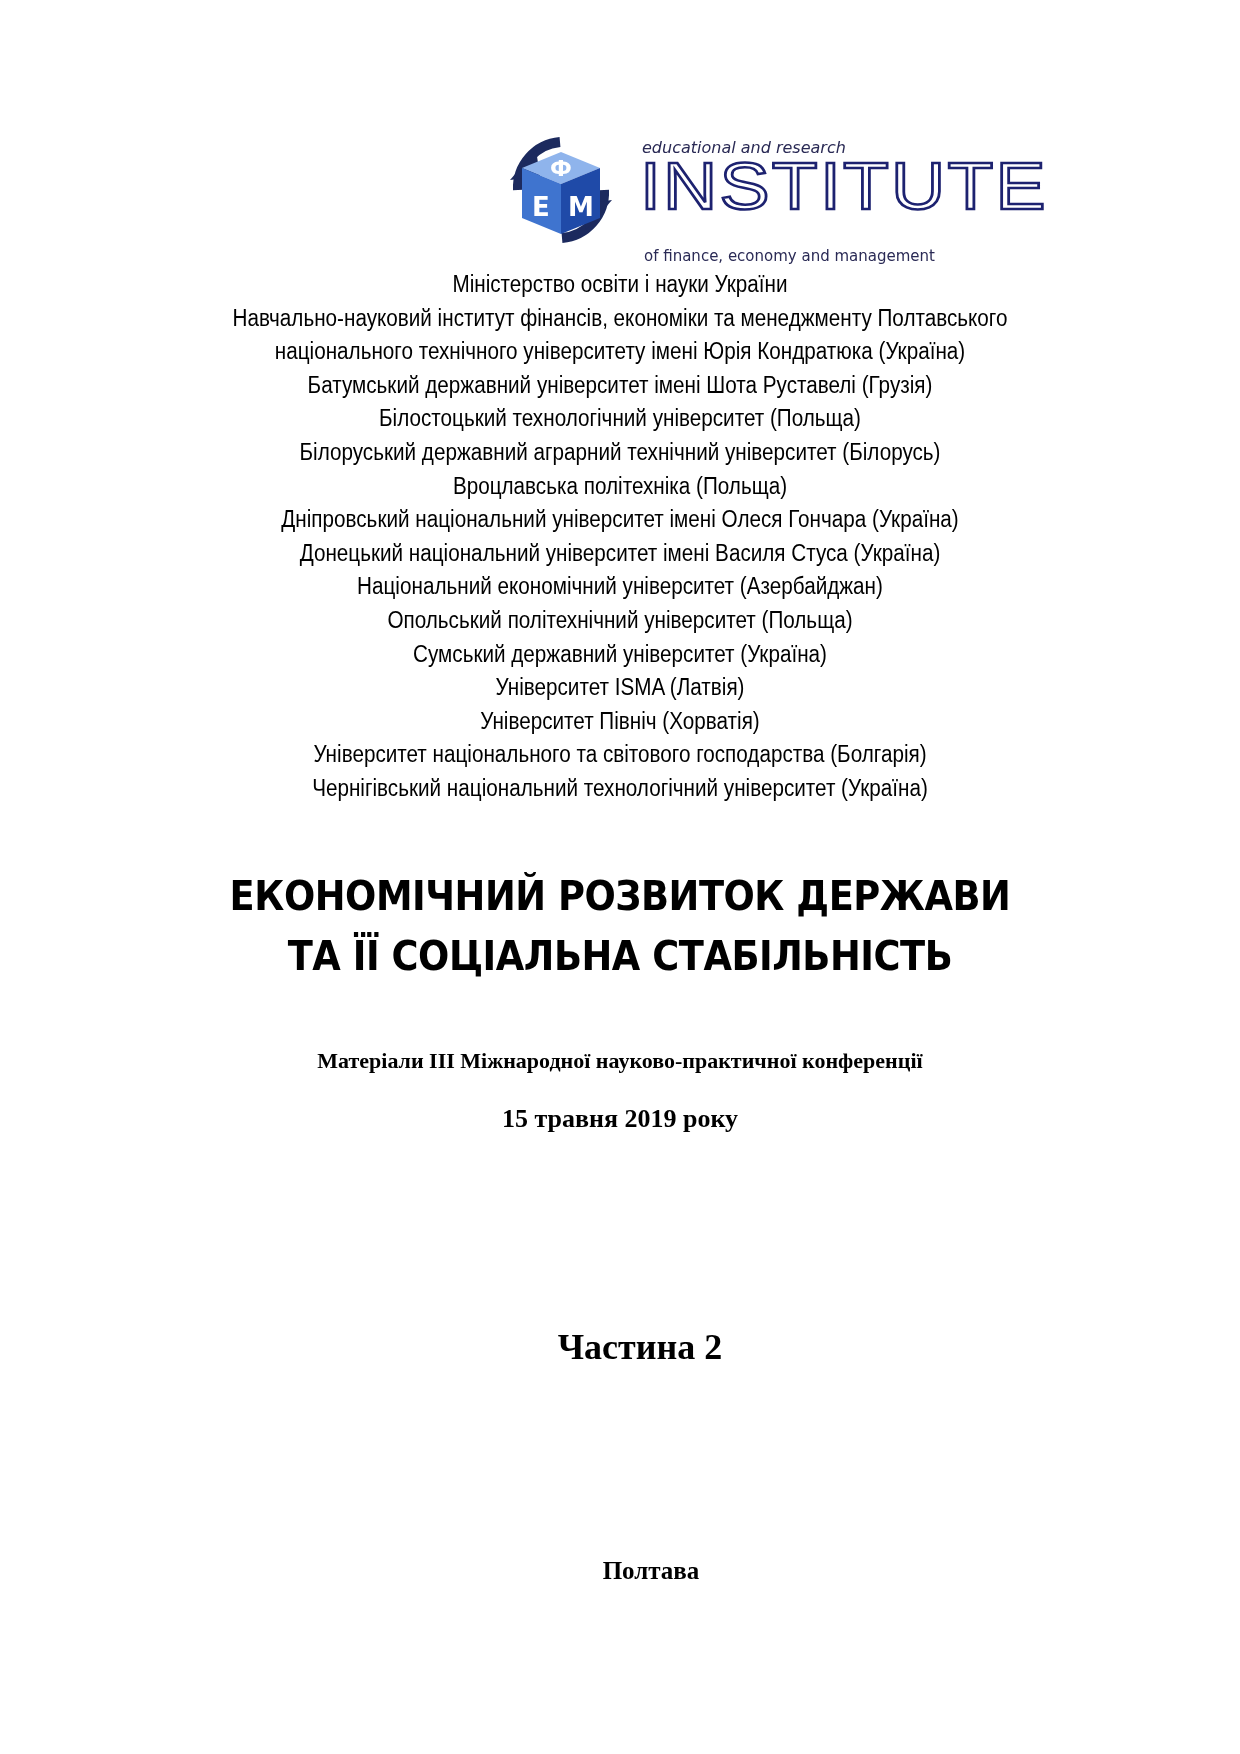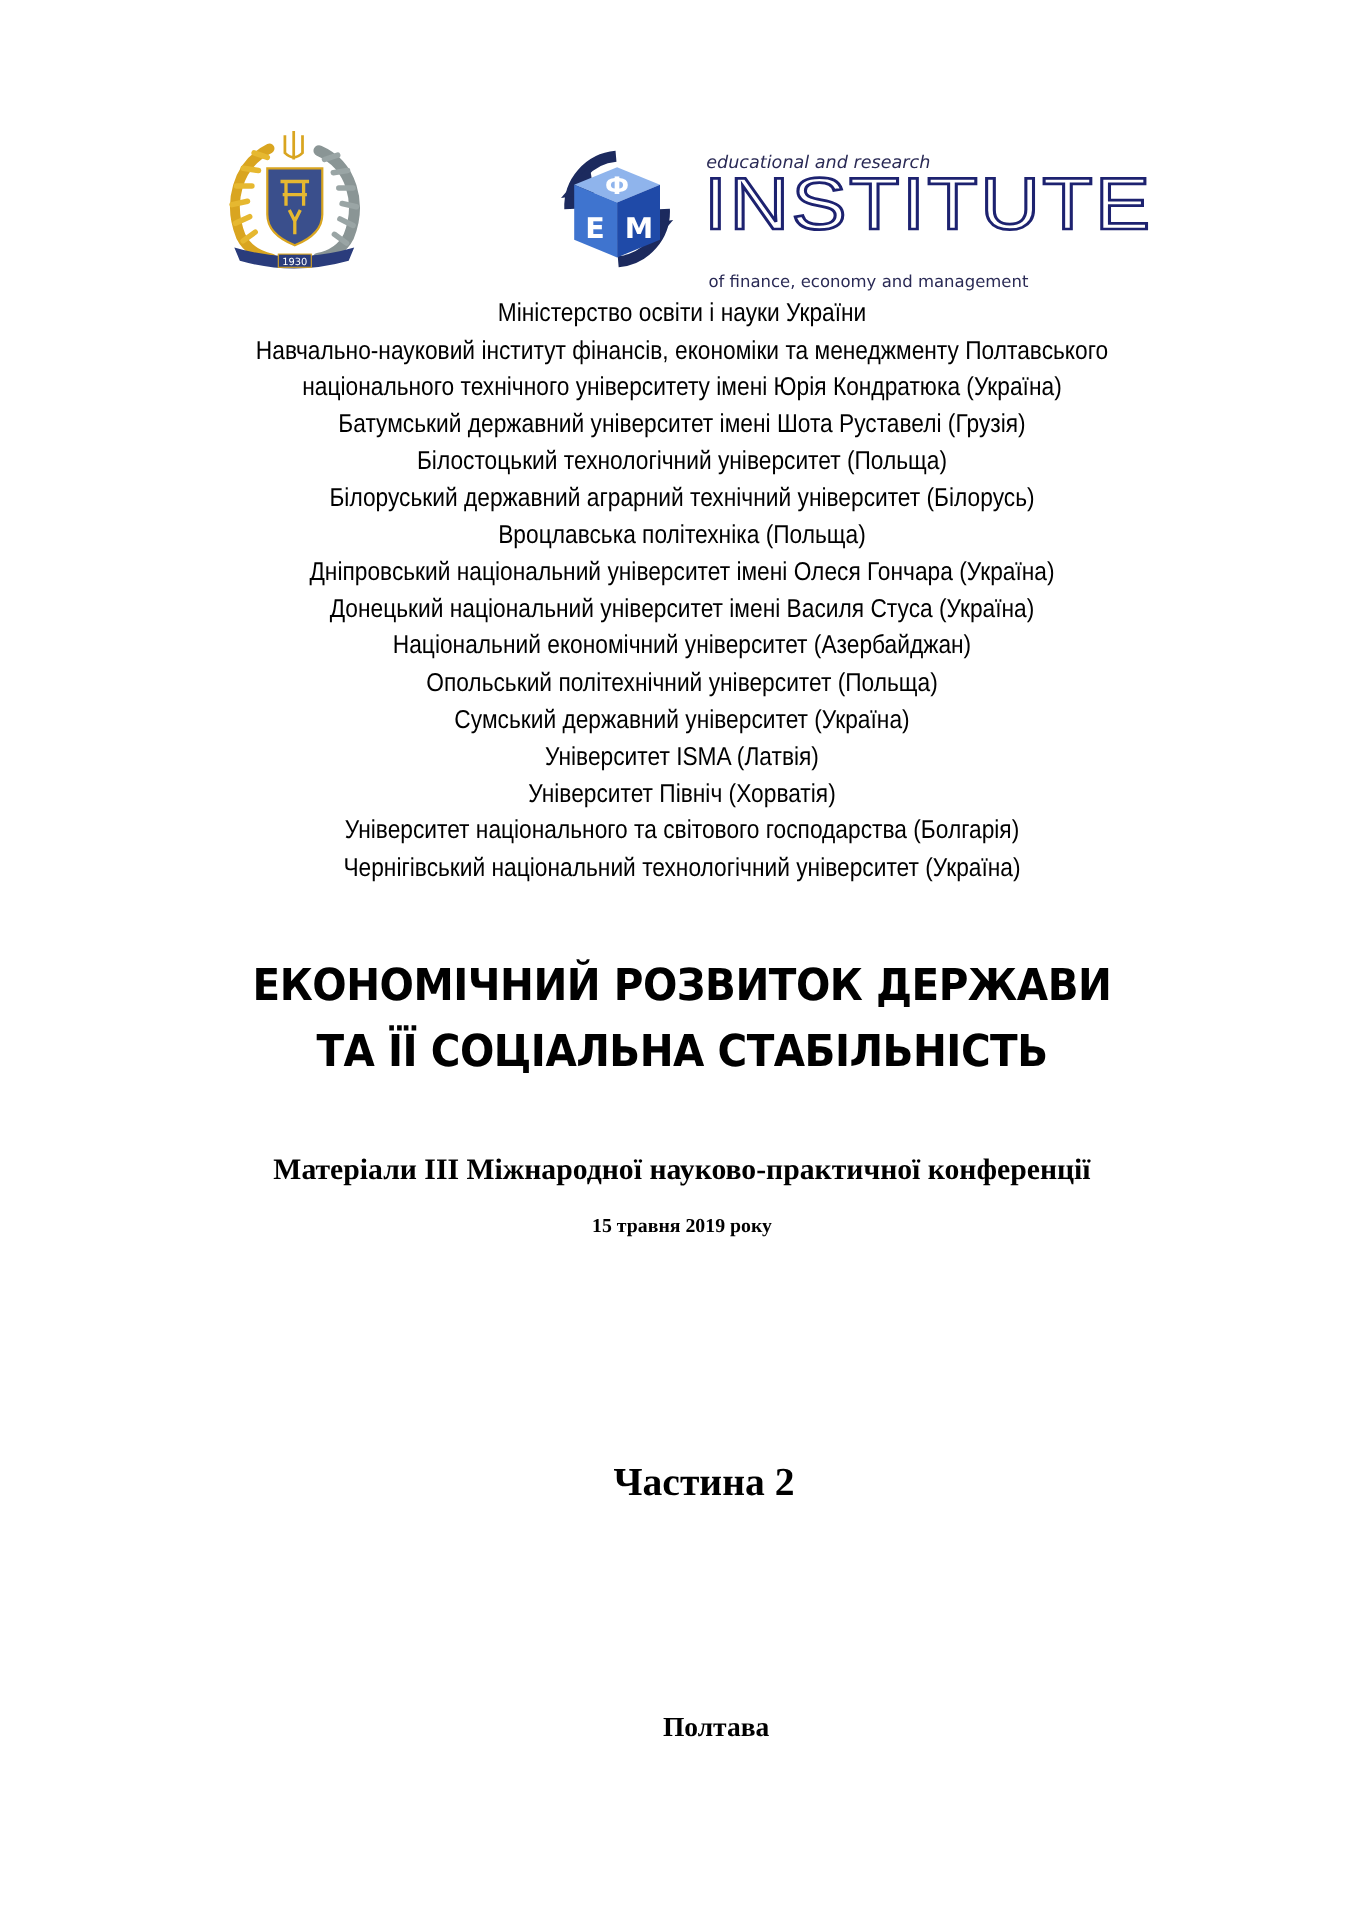--- a/index.html
+++ b/index.html
@@ -8,49 +8,29 @@
   .crest { position: absolute; left: 205px; top: 115px; width: 125px; height: 132px; }
   .inst-logo { position: absolute; left: 500px; top: 130px; width: 550px; height: 120px; }
   .inst-cube { position: absolute; left: 0; top: 0; width: 122px; height: 120px; }
   .inst-top { position: absolute; left: 142px; top: 8px; font-family: "DejaVu Sans", sans-serif; font-size: 16px; color: #2a2a55; font-style: italic; }
   .inst-main { position: absolute; left: 140px; top: 22px; font-family: "Liberation Sans", sans-serif; font-size: 67px; font-weight: 400; letter-spacing: 2px; color: #ffffff; -webkit-text-stroke: 2.5px #1d2270; line-height: 1; transform: scaleX(1.12); transform-origin: left top; }
   .inst-bottom { position: absolute; left: 144px; top: 90px; font-family: "DejaVu Sans", sans-serif; font-size: 15px; color: #2a2a55; margin-top: 27px; }
   .orgs { position: absolute; top: 268px; left: 0; width: 1240px; text-align: center; font-family: "Liberation Sans", sans-serif; font-size: 23.5px; line-height: 33.6px; transform: scaleX(0.88); transform-origin: center top; }
   .org-line { display: block; white-space: nowrap; }
   .title { position: absolute; top: 866px; left: 0; width: 1240px; text-align: center; font-family: "DejaVu Sans", sans-serif; font-weight: bold; font-size: 40px; line-height: 60px; letter-spacing: -0.5px; transform: scaleX(0.92); transform-origin: center top; }
   .title-line { display: block; white-space: nowrap; }
-  .subtitle { position: absolute; top: 1048px; left: 0; width: 1240px; text-align: center; font-family: "Liberation Serif", serif; font-weight: bold; font-size: 27px; }
-  .date { position: absolute; top: 1104px; left: 0; width: 1240px; text-align: center; font-family: "Liberation Serif", serif; font-weight: bold; font-size: 18px; }
+  .subtitle { position: absolute; top: 1048px; left: 0; width: 1240px; text-align: center; font-family: "Liberation Serif", serif; font-weight: bold; font-size: 22px; }
+  .date { position: absolute; top: 1104px; left: 0; width: 1240px; text-align: center; font-family: "Liberation Serif", serif; font-weight: bold; font-size: 26px; }
   .part { position: absolute; top: 1326px; left: 0; width: 1240px; text-align: center; font-family: "Liberation Serif", serif; font-weight: bold; font-size: 36px; padding-left: 20px; }
   .city { position: absolute; top: 1556px; left: 0; width: 1240px; text-align: center; font-family: "Liberation Serif", serif; font-weight: bold; font-size: 25px; line-height: 30px; margin-left: 31px; }
 </style>
 </head>
 <body>
 
 <div class="logos">
-  <div class="crest">
-    <svg width="125" height="132" viewBox="0 0 125 132">
-
-      <path d="M40 20 C10 35 2 70 14 100 C20 112 32 118 42 120" fill="none" stroke="#d9a520" stroke-width="9" stroke-linecap="round"></path>
-      <path d="M38 28 l-12 -4 M30 40 l-14 -2 M24 54 l-14 0 M20 68 l-14 3 M22 82 l-13 6 M27 96 l-11 8" stroke="#e6b830" stroke-width="5" stroke-linecap="round"></path>
-
-      <path d="M85 22 C115 35 124 70 112 100 C106 112 94 118 84 120" fill="none" stroke="#8a9595" stroke-width="10" stroke-linecap="round"></path>
-      <path d="M90 30 l12 -4 M98 42 l13 -2 M103 56 l13 0 M106 70 l13 3 M104 84 l12 6 M99 98 l11 8" stroke="#9aa5a5" stroke-width="5" stroke-linecap="round"></path>
-
-      <path d="M62 4 L62 30 M54 8 L54 24 Q62 32 70 24 L70 8" fill="none" stroke="#d9a520" stroke-width="2.5"></path>
-
-      <path d="M38 38 L88 38 L88 80 Q88 98 63 108 Q38 98 38 80 Z" fill="#3a4f8c" stroke="#d9a520" stroke-width="2"></path>
-
-      <path d="M50 50 L76 50 M55 50 L55 72 M71 50 L71 72 M52 62 L74 62 M58 76 L63 86 L68 76 M63 86 L63 98" fill="none" stroke="#e6b830" stroke-width="3"></path>
-
-      <path d="M8 110 Q62 126 117 110 L112 122 Q62 136 13 122 Z" fill="#2a3c7c"></path>
-      <rect x="48" y="116" width="30" height="12" fill="#2a3c7c" stroke="#d9a520" stroke-width="1"></rect>
-      <text x="63" y="126" font-size="9" fill="#ffffff" text-anchor="middle" font-family="DejaVu Sans, sans-serif">1930</text>
-    </svg>
-  </div>
 
   <div class="inst-logo">
     <div class="inst-cube">
       <svg width="122" height="120" viewBox="0 0 122 120">
         <path d="M18 60 A46 46 0 0 1 60 12" fill="none" stroke="#1c2a5e" stroke-width="10"></path>
         <path d="M10 50 L36 20 L40 46 Z" fill="#1c2a5e"></path>
         <path d="M104 60 A46 46 0 0 1 62 108" fill="none" stroke="#1c2a5e" stroke-width="10"></path>
         <path d="M112 70 L86 100 L82 74 Z" fill="#1c2a5e"></path>
 
         <path d="M61 22 L100 38 L61 54 L22 38 Z" fill="#8fb4ec"></path>

